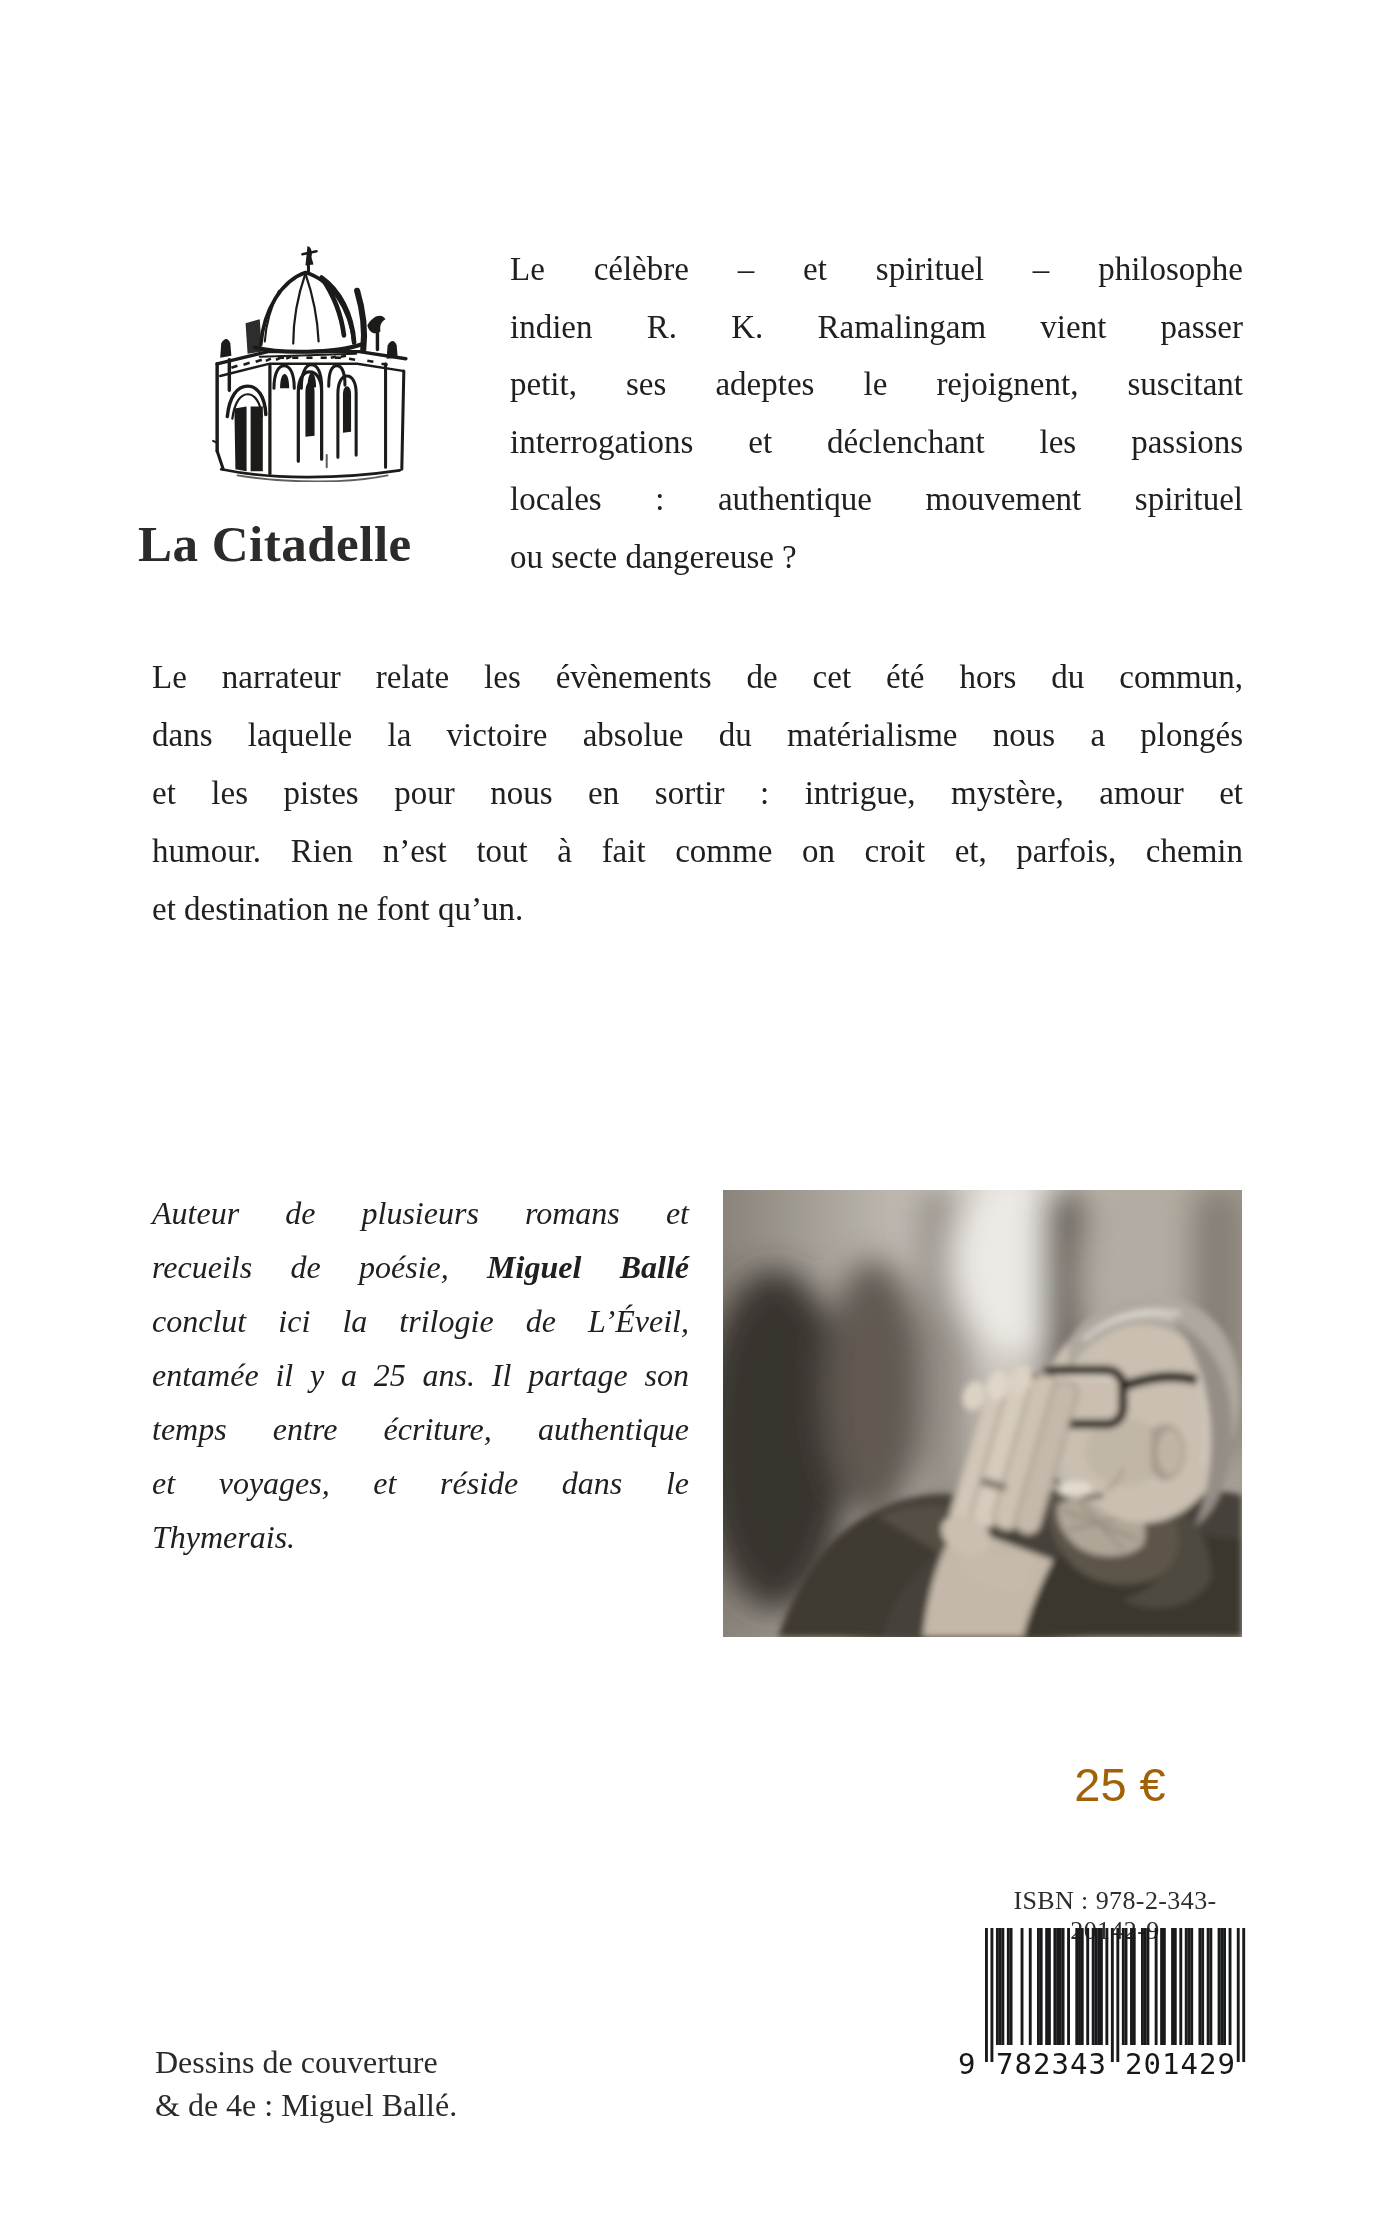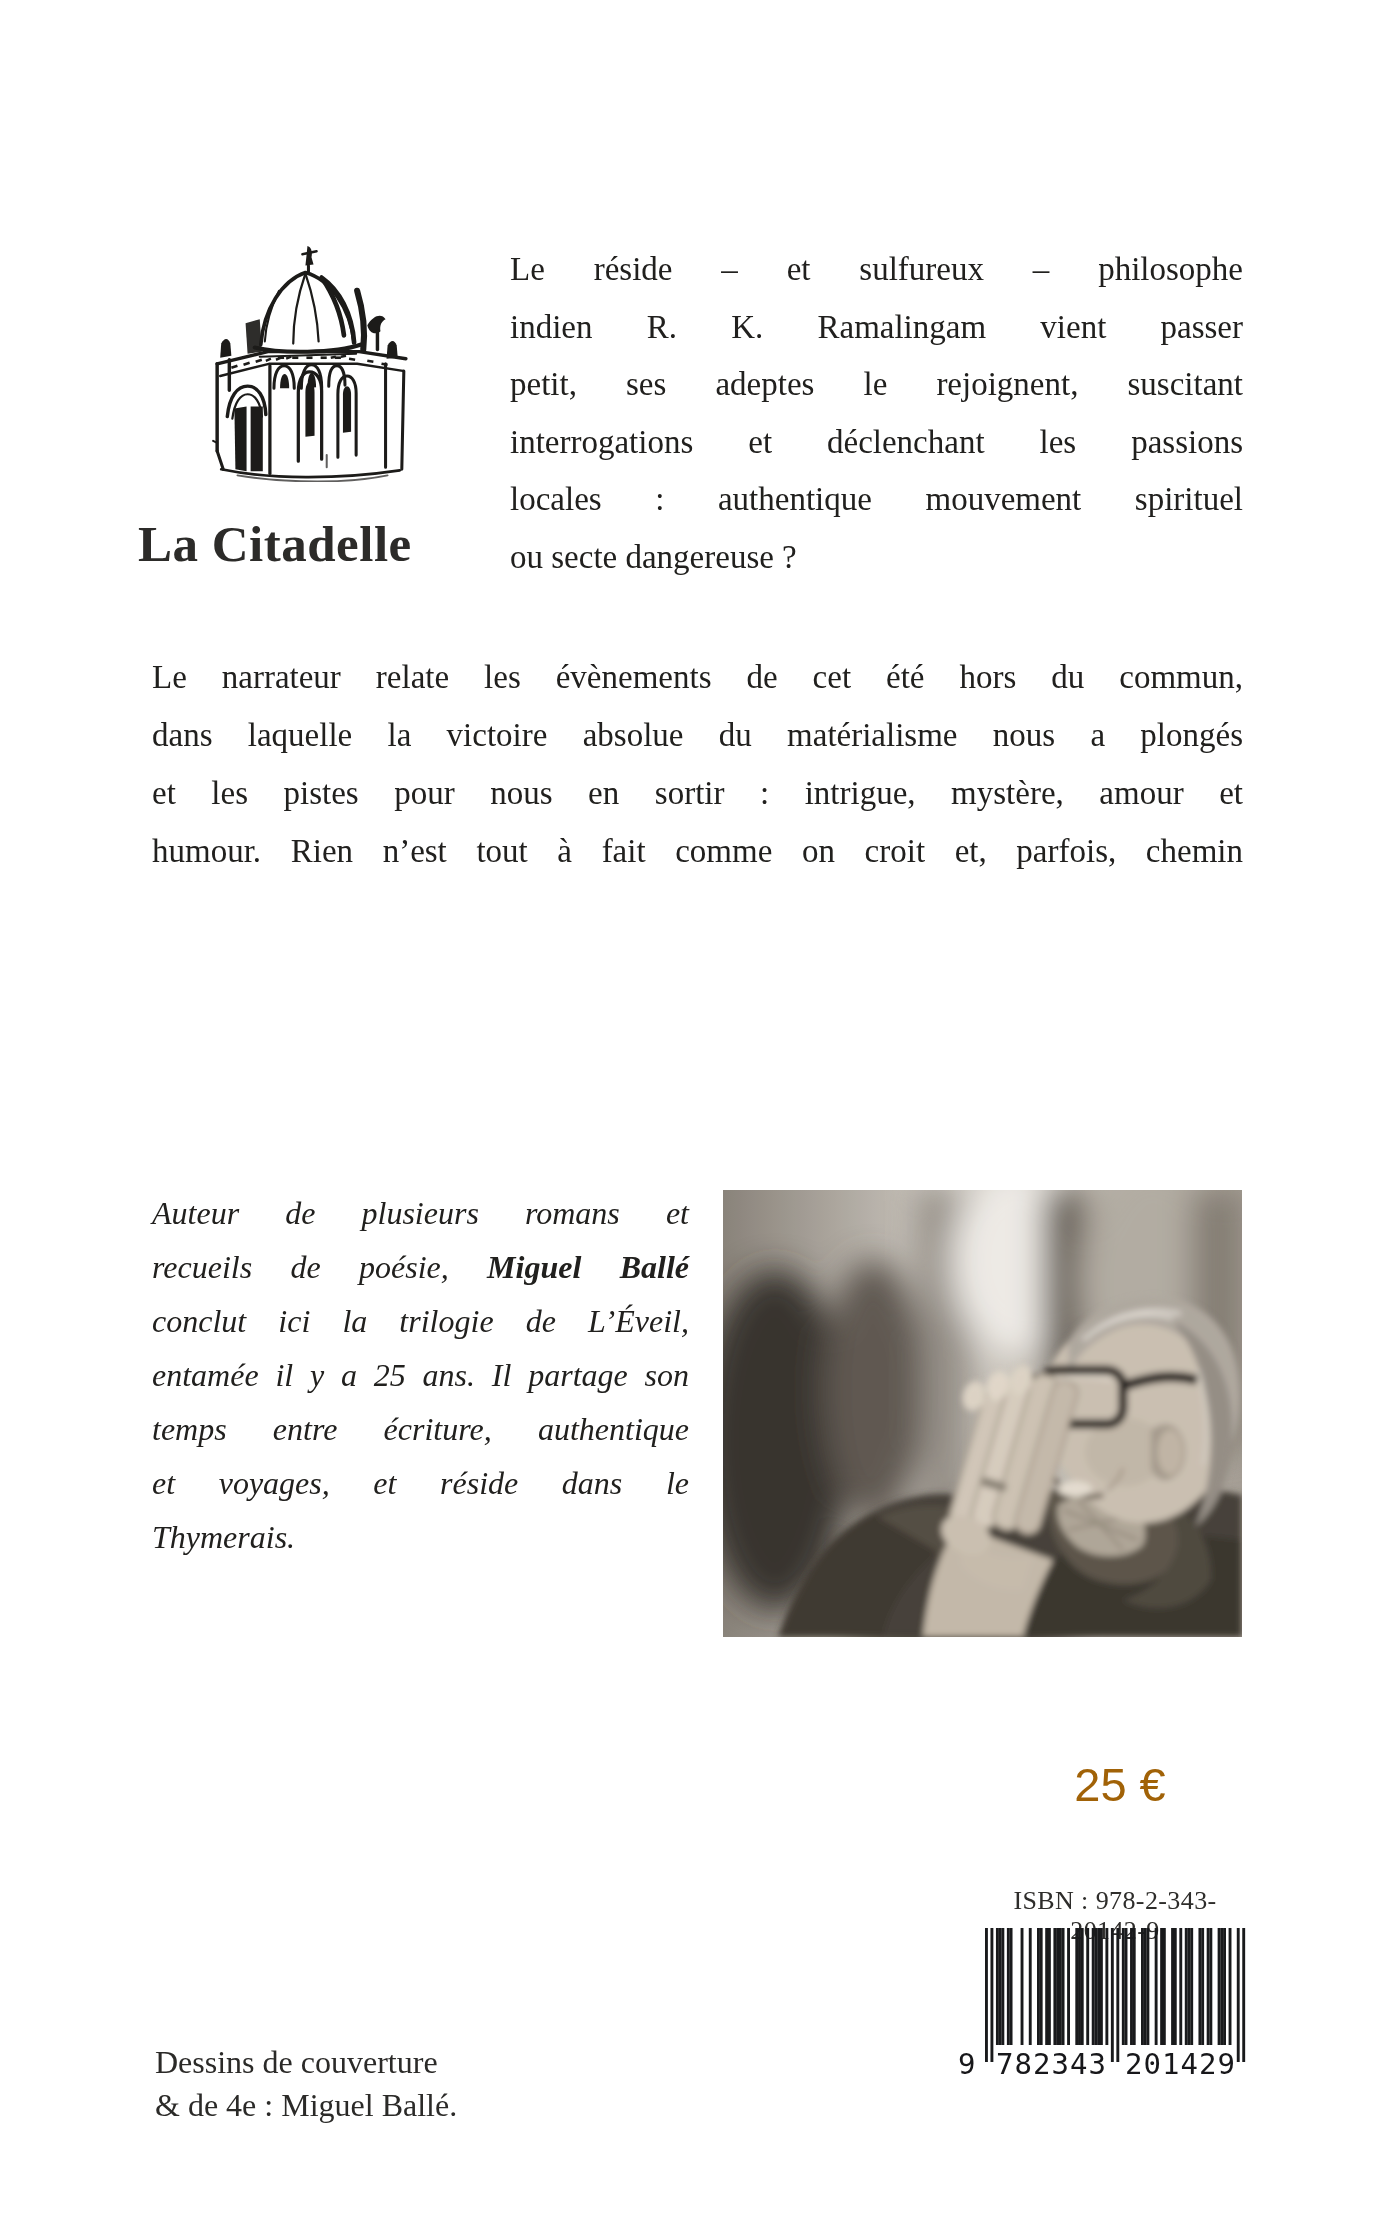--- a/index.html
+++ b/index.html
@@ -130,33 +130,34 @@
       <path d="M134 192 L134 154 C134 149 136 146 138 146 C140 146 142 149 142 154 L142 191 Z" fill="#1c1b19"></path>
 
       <path class="sk" d="M6 200 l4 2" stroke-width="2"></path>
       <path class="sk" d="M118 226 L118 214" stroke-width="2" opacity="0.7"></path>
     </svg>
   </div>
 
   <div id="title" class="abs">La Citadelle</div>
 
   <div id="syn-col" class="abs para">
-      <div class="line"><span>Le réside – et sulfureux – philosophe</span></div>
+      <div class="line"><span>Le célèbre – et spirituel – philosophe</span></div>
       <div class="line"><span>indien R. K. Ramalingam vient passer</span></div>
       <div class="line"><span>petit, ses adeptes le rejoignent, suscitant</span></div>
       <div class="line"><span>interrogations et déclenchant les passions</span></div>
       <div class="line"><span>locales : authentique mouvement spirituel</span></div>
       <div class="line last"><span>ou secte dangereuse ?</span></div>
     </div>
 
   <div id="syn-full" class="abs para">
       <div class="line"><span>Le narrateur relate les évènements de cet été hors du commun,</span></div>
       <div class="line"><span>dans laquelle la victoire absolue du matérialisme nous a plongés</span></div>
       <div class="line"><span>et les pistes pour nous en sortir : intrigue, mystère, amour et</span></div>
       <div class="line"><span>humour. Rien n’est tout à fait comme on croit et, parfois, chemin</span></div>
+      <div class="line last"><span>et destination ne font qu’un.</span></div>
     </div>
 
   <div id="bio" class="abs para">
       <div class="line"><span>Auteur de plusieurs romans et</span></div>
       <div class="line"><span>recueils de poésie, </span><span class="b">Miguel Ballé</span></div>
       <div class="line"><span>conclut ici la trilogie de L’Éveil,</span></div>
       <div class="line"><span>entamée il y a 25 ans. Il partage son</span></div>
       <div class="line"><span>temps entre écriture, authentique</span></div>
       <div class="line"><span>et voyages, et réside dans le</span></div>
       <div class="line last"><span>Thymerais.</span></div>

